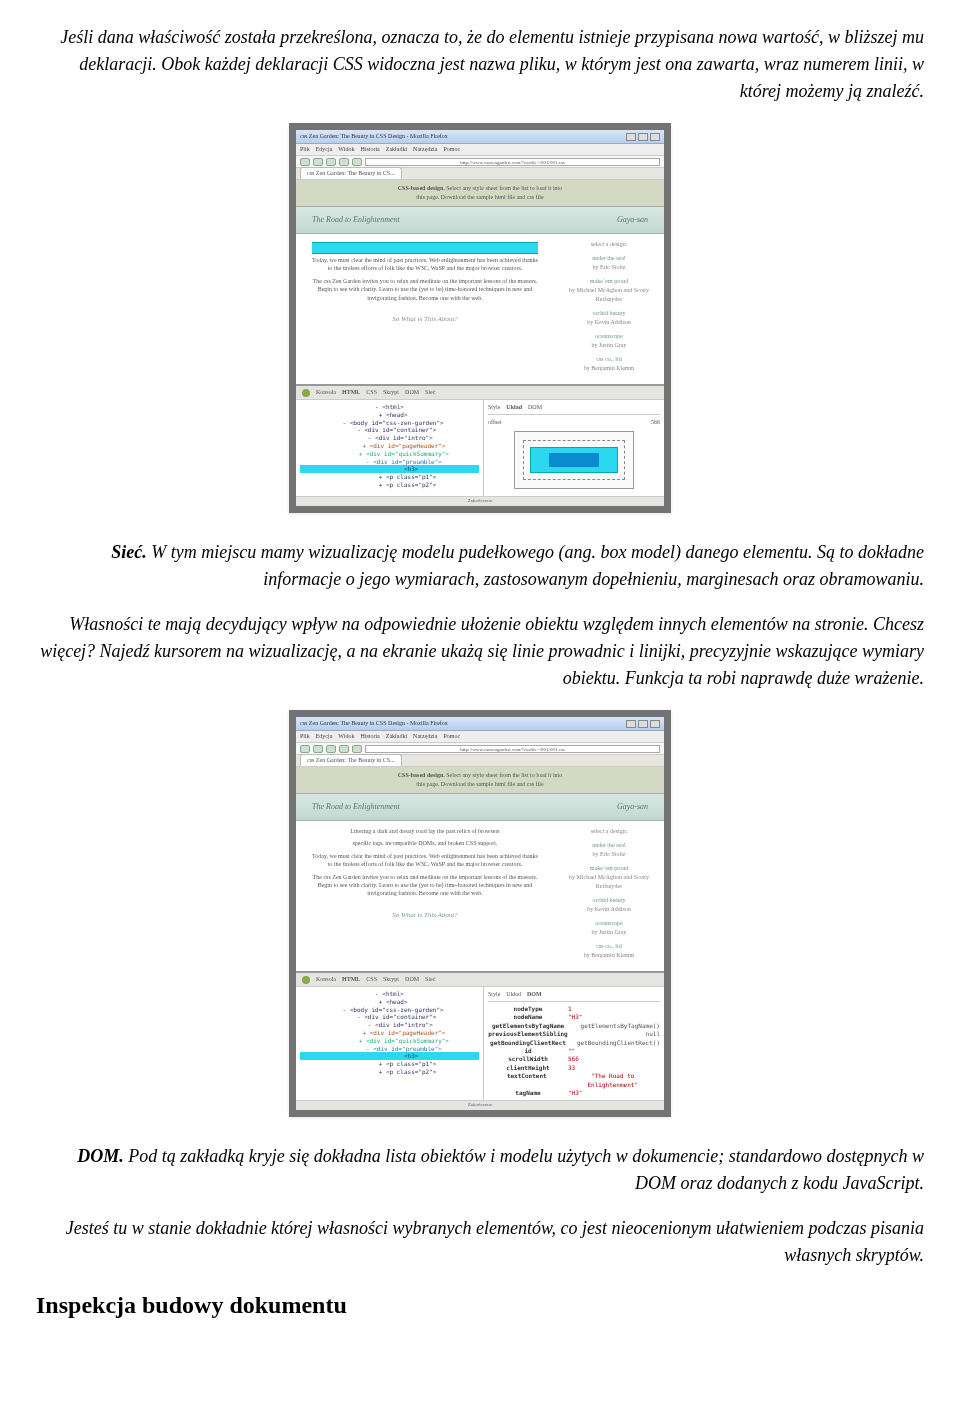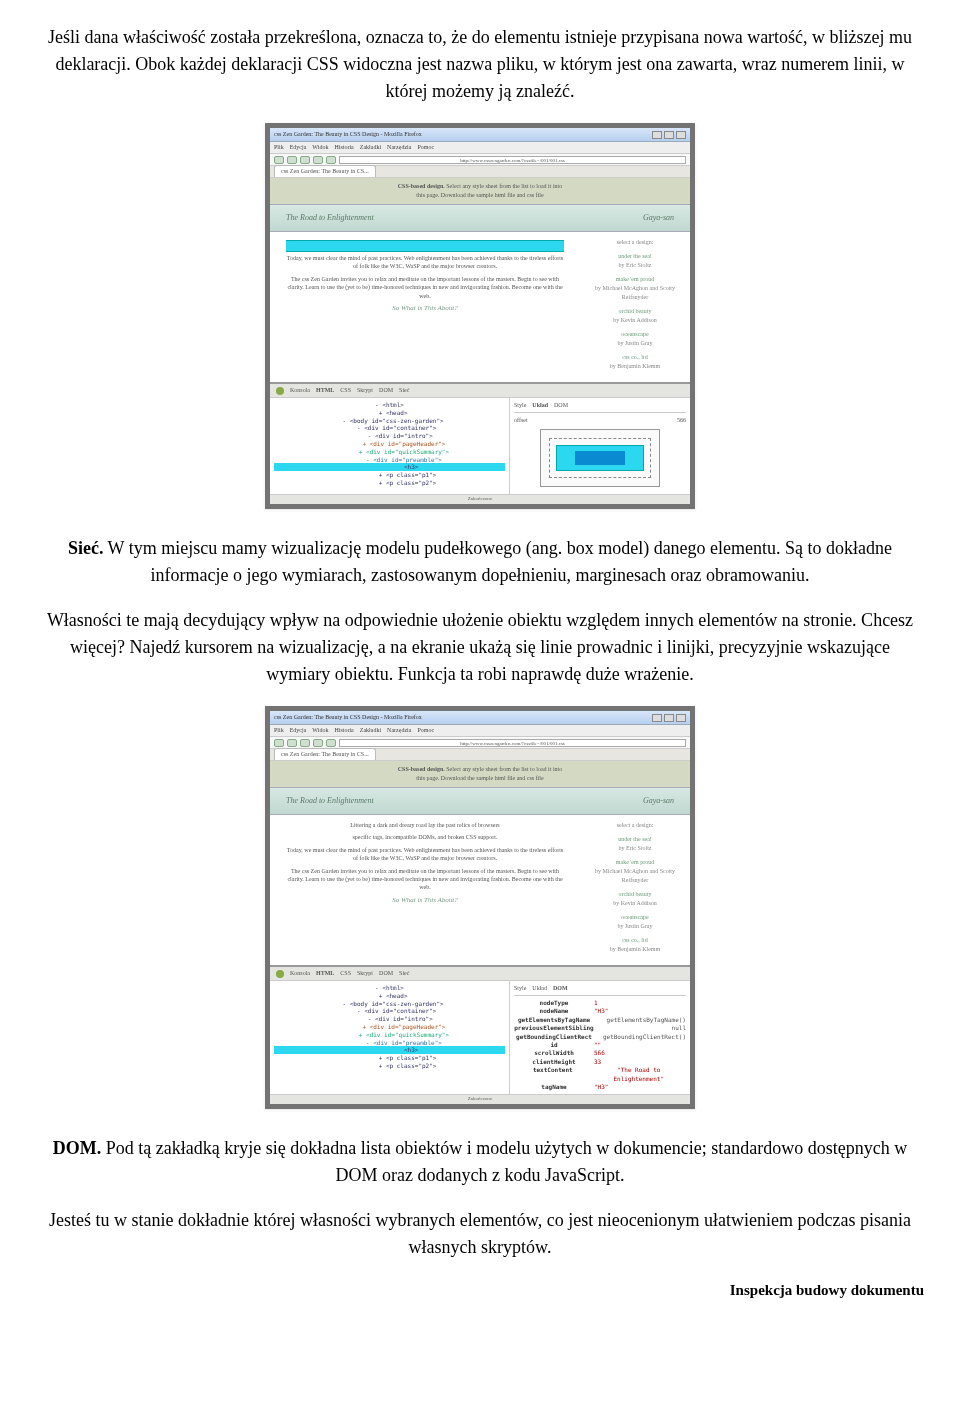--- a/index.html
+++ b/index.html
@@ -7,33 +7,34 @@
       font-family: Georgia, 'Times New Roman', serif;
       font-size: 18px;
       line-height: 1.5;
       color: #000;
       background: #fff;
       padding: 24px 36px;
       width: 960px;
     }
     .para {
       margin-bottom: 18px;
-      text-align: center;
+      text-align: right;
+      font-style: italic;
     }
     .bold-prefix {
       font-weight: bold;
     }
     .figure-wrap {
       text-align: center;
       margin: 18px 0 26px 0;
     }
     .figure {
       display: inline-block;
-      width: 430px;
-      border: 5px solid #737373;
+      width: 382px;
+      border: 7px solid #737373;
       background: #f4f2ee;
       box-shadow: 0 1px 3px rgba(0,0,0,0.1);
     }
     .win-titlebar {
       background: linear-gradient(to bottom, #d8e6f9, #b6cfef);
       height: 14px;
       border-bottom: 1px solid #9ab;
       display: flex;
       align-items: center;
       padding: 0 4px;
@@ -137,21 +138,21 @@
       padding: 6px 16px;
       font-size: 6px;
       color: #555;
       line-height: 1.4;
     }
     .content-main p { margin-bottom: 4px; }
     .content-main .subhead {
       color: #7a9a8a;
       font-style: italic;
       font-size: 7px;
-      margin-top: 4px;
+      margin-top: 13px;
     }
     .content-side {
       width: 110px;
       padding: 6px 8px;
       font-size: 6px;
       color: #7a8a7a;
     }
     .content-side .grp {
       margin-bottom: 5px;
     }
@@ -274,23 +275,22 @@
     .statusbar {
       background: #e4e4e0;
       height: 10px;
       border-top: 1px solid #ccc;
       font-size: 5px;
       padding: 0 4px;
       color: #666;
     }
     h3 {
       font-weight: bold;
-      font-size: 15px;
+      font-size: 24px;
       margin-top: 4px;
-      text-align: right;
     }
   </style>
 </head>
 <body>
 
 <p class="para">Jeśli dana właściwość została przekreślona, oznacza to, że do elementu istnieje przypisana nowa wartość, w bliższej mu deklaracji. Obok każdej deklaracji CSS widoczna jest nazwa pliku, w którym jest ona zawarta, wraz numerem linii, w której możemy ją znaleźć.</p>
 
 <div class="figure-wrap">
   <div class="figure">
     <div class="win-titlebar">

